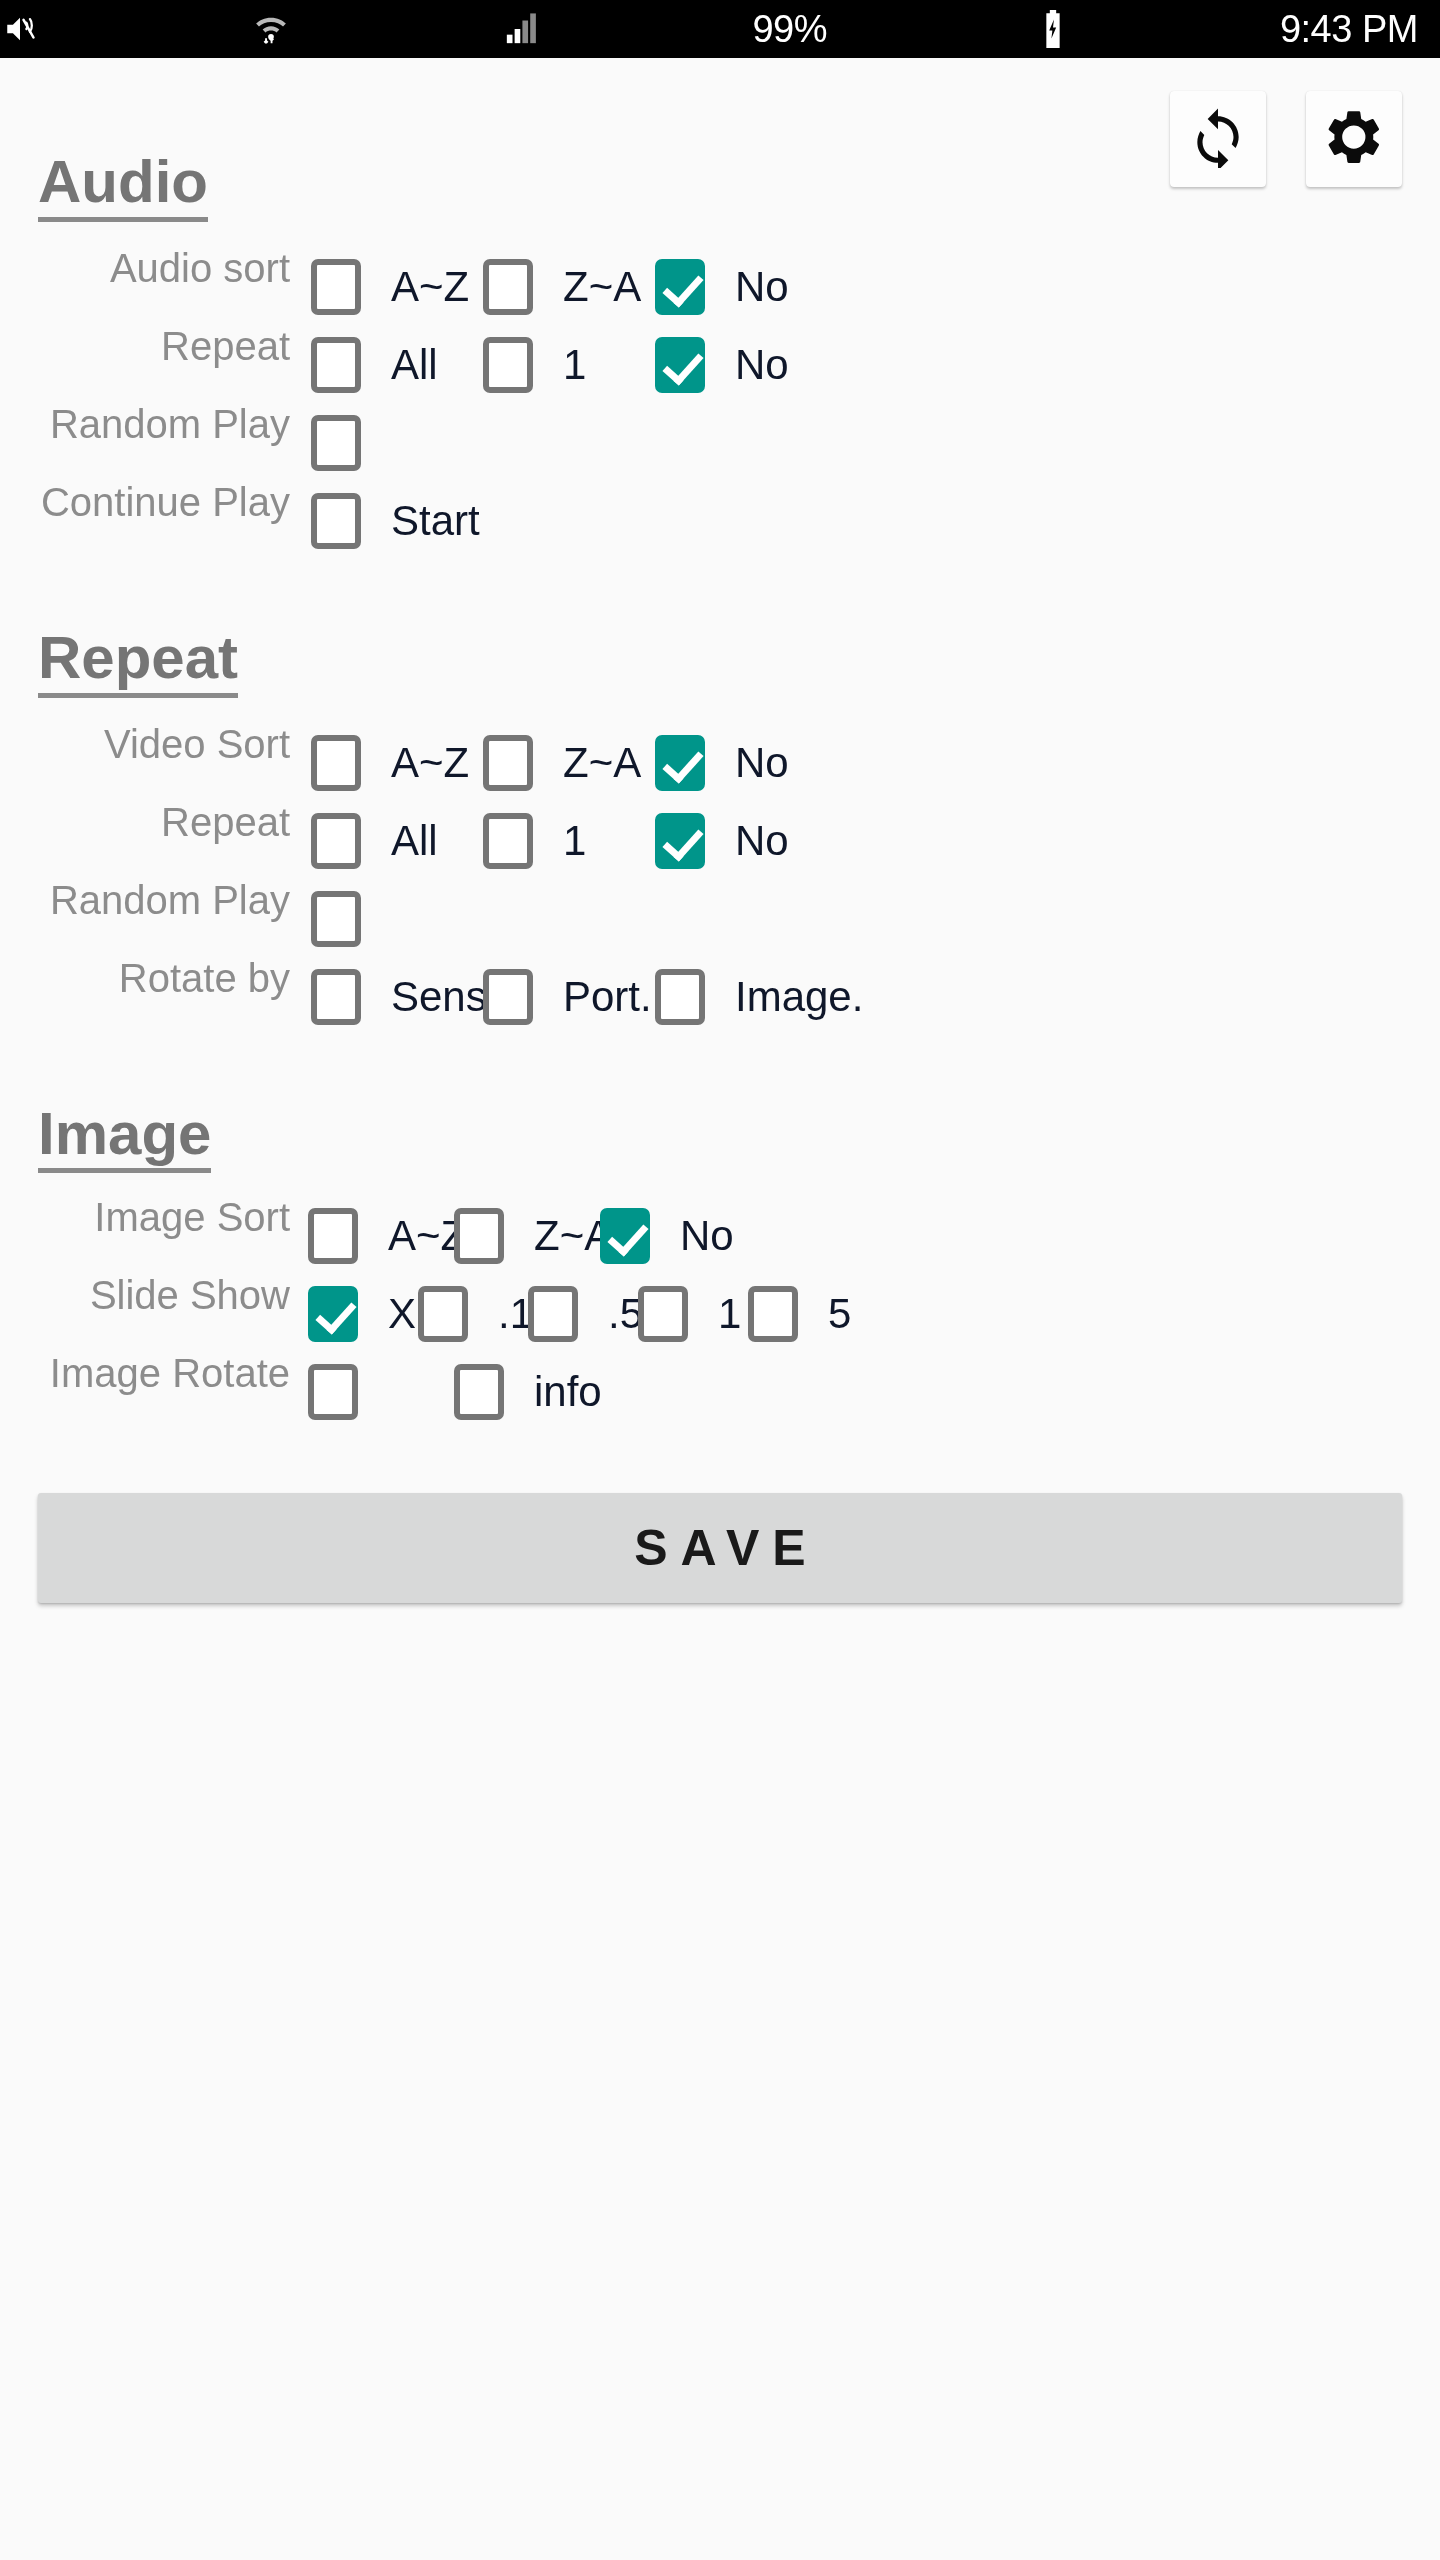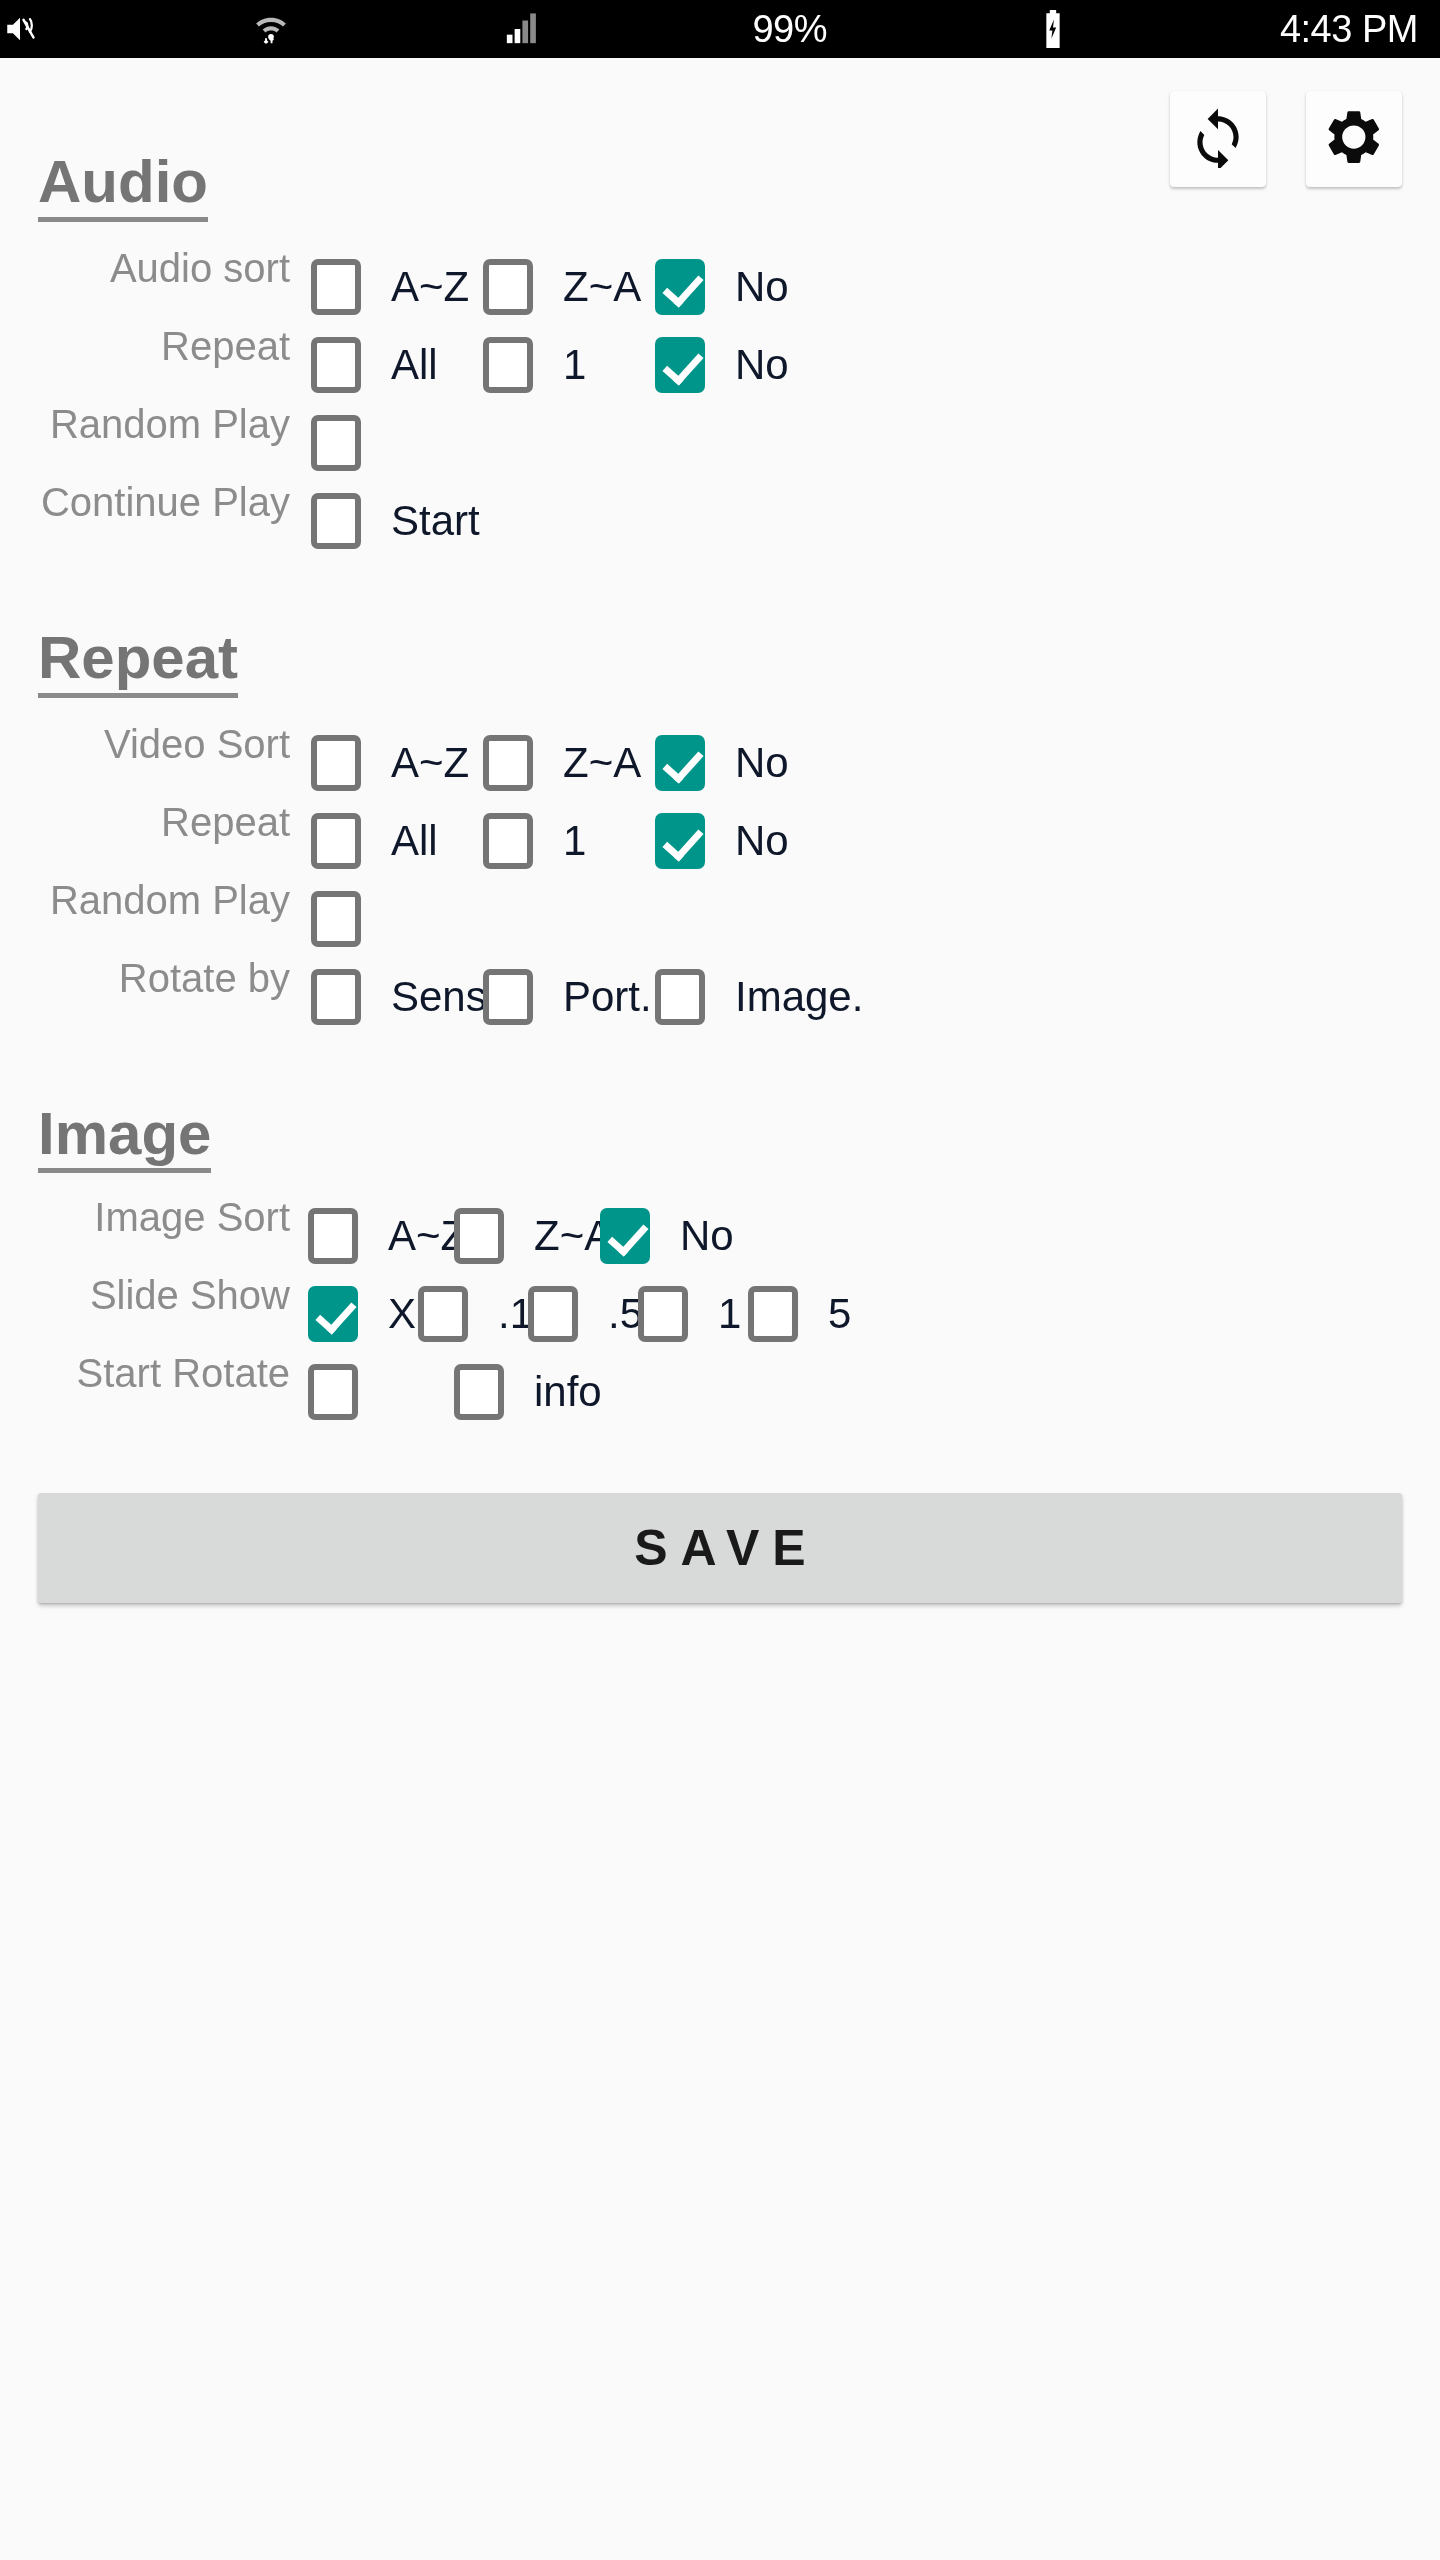--- a/index.html
+++ b/index.html
@@ -170,21 +170,21 @@
       <path d="M18.5 22h4V1h-4v21z" fill="#8a8a8a"></path>
     </svg>
   </span>
   <span class="sb-text">99%</span>
   <span class="sb-icon">
     <svg width="26" height="38" viewBox="0 0 14 24" fill="#fff">
       <path d="M5 0h4v2h2.2v22H2.8V2H5V0z"></path>
       <path d="M7.6 6l-3 7h2l-.6 5 3-7h-2l.6-5z" fill="#000"></path>
     </svg>
   </span>
-  <span class="sb-text">4:43 PM</span>
+  <span class="sb-text">9:43 PM</span>
 </div>
 
 <div class="page">
 
   <div class="top-actions">
     <div class="action-btn">
       <span>
         <svg width="62" height="62" viewBox="0 0 24 24" fill="#0b0b0b">
           <path d="M12 4V1L8 5l4 4V6c3.3 0 6 2.7 6 6 0 1-.3 2-.7 2.8l1.5 1.5C19.5 15 20 13.6 20 12c0-4.4-3.6-8-8-8z"></path>
           <path d="M12 20c-3.3 0-6-2.7-6-6 0-1 .3-2 .7-2.8L5.2 9.7C4.5 11 4 12.4 4 14c0 4.4 3.6 8 8 8v3l4-4-4-4v3z"></path>
@@ -358,21 +358,21 @@
         <span class="cb"></span>
         <span class="opt-label">1</span>
       </div>
       <div class="opt">
         <span class="cb"></span>
         <span class="opt-label">5</span>
       </div>
     </div>
 
     <div class="row">
-      <div class="row-label" style="width:290px;">Start Rotate</div>
+      <div class="row-label" style="width:290px;">Image Rotate</div>
       <div class="opt" style="margin-left:18px;width:146px;">
         <span class="cb"></span>
         <span class="opt-label"></span>
       </div>
       <div class="opt">
         <span class="cb"></span>
         <span class="opt-label">info</span>
       </div>
     </div>
   </div>

